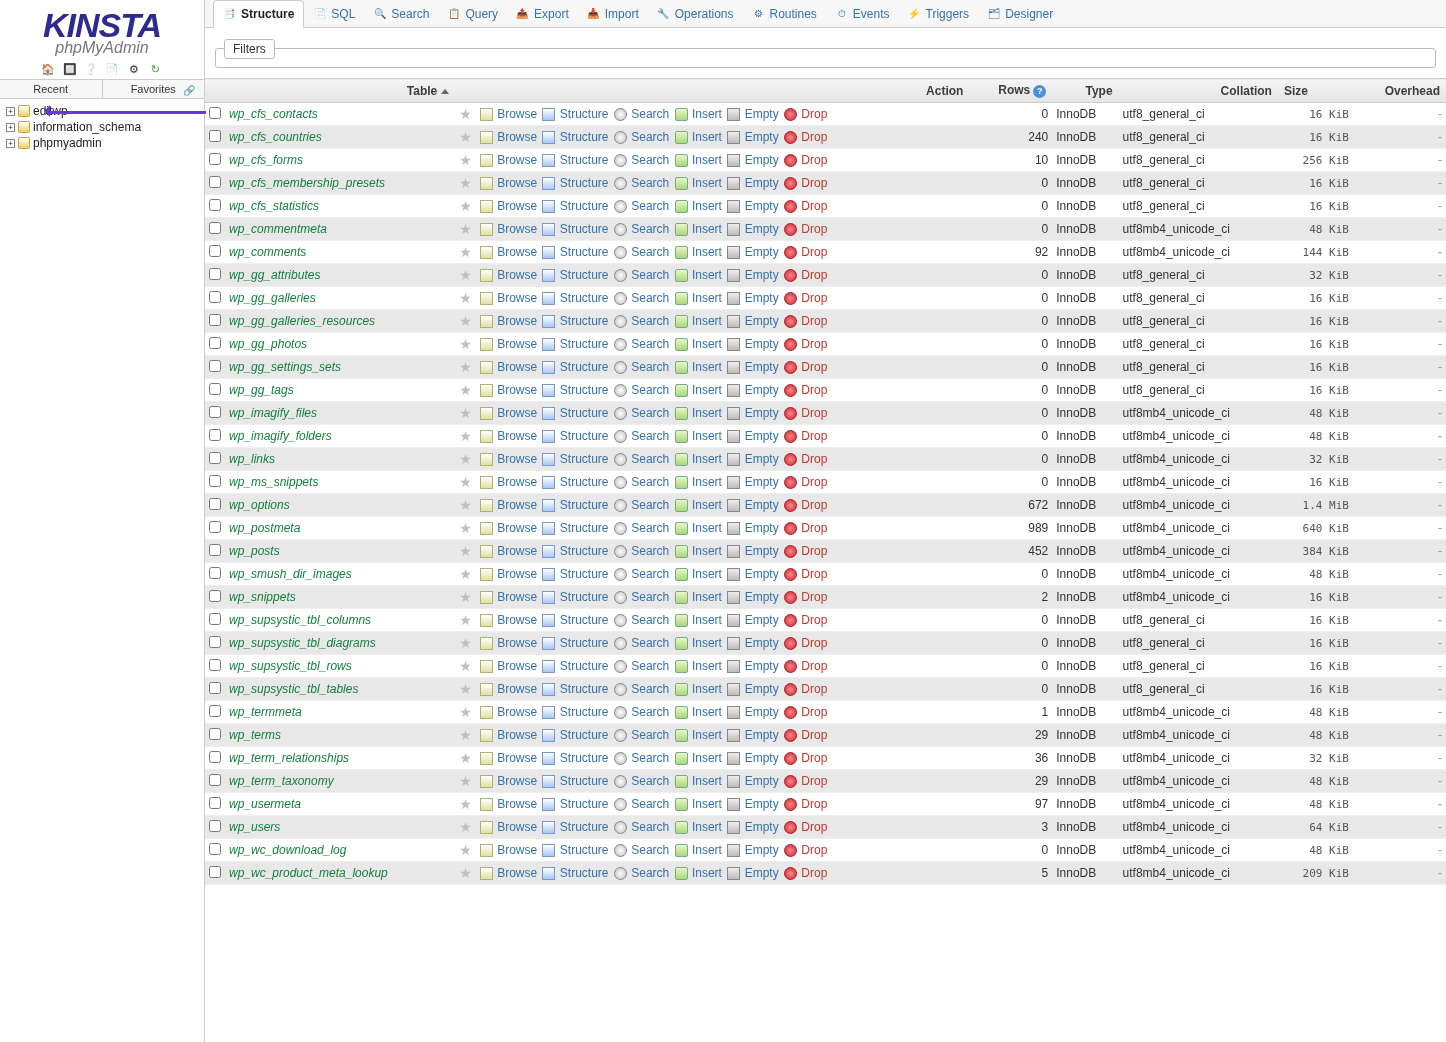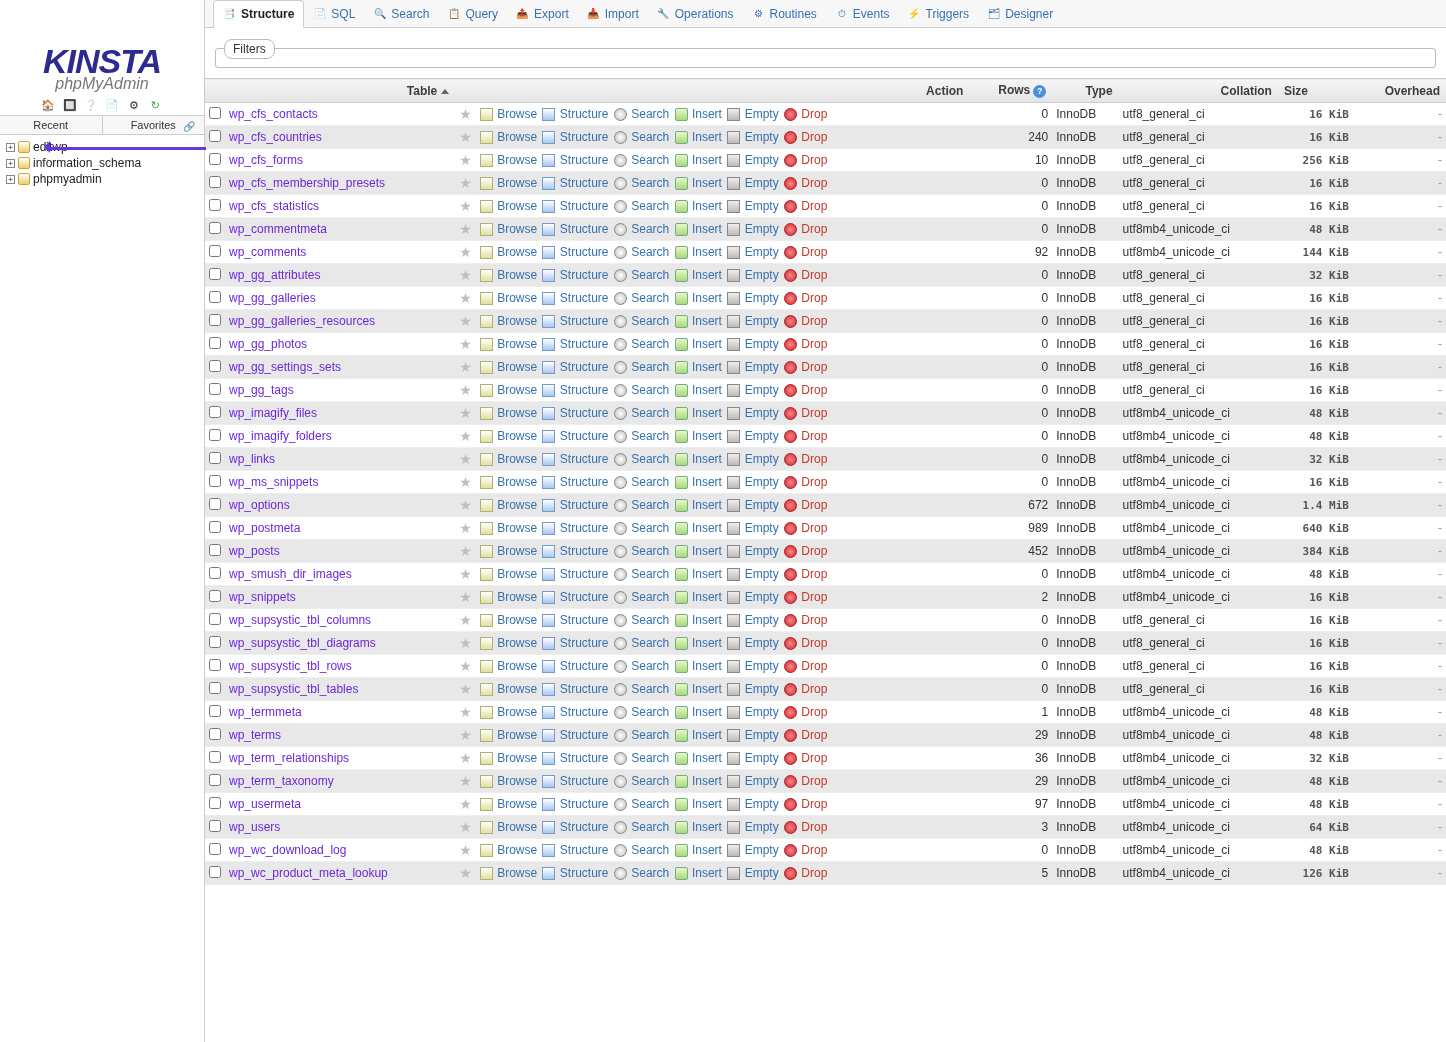--- a/index.html
+++ b/index.html
@@ -1,18 +1,18 @@
 <!DOCTYPE html>
 <html><head>
 <meta charset="utf-8">
 <style>
 *{box-sizing:border-box;margin:0;padding:0;font-family:-apple-system,BlinkMacSystemFont,"Segoe UI",Helvetica,Arial,sans-serif;}
 body{display:flex;height:100vh;overflow:hidden;background:#fff;font-size:12px;color:#333;}
 .sidebar{width:205px;background:#fff;border-right:1px solid #ccc;display:flex;flex-direction:column;}
-.logo{padding:6px 10px 2px;text-align:center;margin-top:36px;}
+.logo{padding:6px 10px 2px;text-align:center;}
 .logo-k{font-size:34px;font-weight:800;font-style:italic;color:#2d2a90;letter-spacing:-1px;}
 .logo-sub{font-size:16px;color:#777;font-style:italic;margin-top:-6px;}
 .mini-icons{text-align:center;padding:3px 0;}
 .mini-icons span{display:inline-block;width:14px;height:14px;margin:0 2px;line-height:14px;font-size:11px;}
 .tabs-sm{display:flex;border-bottom:1px solid #ccc;border-top:1px solid #ccc;background:#f7f7f7;}
 .tabs-sm div{flex:1;text-align:center;padding:3px 4px;font-size:11px;border-right:1px solid #ccc;cursor:pointer;}
 .tabs-sm div:last-child{border-right:none;}
 .tree{padding:4px 6px;position:relative;}
 .tree-item{display:flex;align-items:center;padding:1px 0;font-size:12px;color:#222;}
 .tree-item .plus{display:inline-block;width:9px;height:9px;border:1px solid #888;font-size:8px;line-height:7px;text-align:center;margin-right:3px;cursor:pointer;}
@@ -25,42 +25,42 @@
 .breadcrumb{background:linear-gradient(#e8e8e8,#d8d8d8);border-bottom:1px solid #bbb;padding:3px 8px;font-size:11px;color:#3571b0;}
 .breadcrumb span{color:#3571b0;cursor:pointer;}
 .breadcrumb .sep{color:#999;margin:0 3px;}
 .breadcrumb .ico{display:inline-block;width:12px;height:12px;vertical-align:middle;margin-right:2px;}
 .nav-tabs{display:flex;background:#f7f7f7;border-bottom:1px solid #ccc;padding-left:8px;}
 .nav-tabs li{list-style:none;display:flex;align-items:center;padding:6px 9px;font-size:12px;color:#3571b0;cursor:pointer;}
 .nav-tabs li.active{background:#fff;border:1px solid #ccc;border-bottom:1px solid #fff;border-radius:4px 4px 0 0;margin-bottom:-1px;font-weight:bold;color:#222;}
 .nav-tabs li .ti{display:inline-block;width:14px;height:14px;margin-right:4px;line-height:14px;text-align:center;font-size:10px;}
 .filters-wrap{padding:20px 10px 10px;position:relative;}
 .filters-box{border:1px solid #bbb;border-radius:3px;padding:10px 10px 8px;position:relative;}
-.filters-legend{position:absolute;top:-10px;left:8px;background:#fff;border:1px solid #bbb;padding:2px 8px;border-radius:8px;font-size:12px;}
+.filters-legend{position:absolute;top:-10px;left:8px;background:#fff;border:1px solid #bbb;padding:2px 8px;border-radius:3px;font-size:12px;}
 .filters-row{display:flex;align-items:center;gap:6px;font-size:12px;}
 .filters-row input{border:1px solid #aaa;padding:3px 4px;width:140px;height:22px;}
 table.data{width:100%;border-collapse:collapse;font-size:12px;}
 table.data th{background:linear-gradient(#f5f5f5,#e4e4e4);border-top:1px solid #ccc;border-bottom:1px solid #ccc;padding:4px 6px;text-align:right;font-weight:bold;color:#3d3d3d;}
 table.data td{padding:3px 4px;border-bottom:1px solid #eee;white-space:nowrap;}
 table.data tr.odd td{background:#fff;}
 table.data tr.even td{background:#e8e8e8;}
 .chk{width:12px;height:12px;}
 .star{color:#bfbfbf;font-size:14px;cursor:pointer;}
-.tname{color:#6d28d9;cursor:pointer;}
+.tname{color:#15803d;cursor:pointer;font-style:italic;}
 .act{color:#3571b0;cursor:pointer;margin-right:2px;}
 .act-ico{display:inline-block;width:13px;height:13px;vertical-align:middle;margin-right:1px;}
 .act-drop{color:#c0392b;}
 .ico-browse{background:linear-gradient(#fff,#e0e0a0);border:1px solid #b0b070;}
 .ico-struct{background:linear-gradient(#fff,#a8c8f0);border:1px solid #7899c9;}
 .ico-search{background:radial-gradient(#fff,#bbb);border:1px solid #888;border-radius:50%;}
 .ico-insert{background:linear-gradient(#e8f8c8,#a8d878);border:1px solid #7a8;border-radius:2px;}
 .ico-empty{background:linear-gradient(#eee,#bbb);border:1px solid #888;}
 .ico-drop{background:radial-gradient(#ff8a8a,#c23);border:1px solid #a22;border-radius:50%;}
 .rows-col{text-align:right;padding-right:4px!important;}
-.size-col{text-align:right;font-family:Menlo,Consolas,monospace;font-size:11px;color:#555;font-weight:bold;}
+.size-col{text-align:right;font-family:Menlo,Consolas,monospace;font-size:11px;color:#555;}
 .ovh-col{text-align:right;color:#999;}
 .help-ico{display:inline-block;width:13px;height:13px;background:#4a90d9;color:#fff;border-radius:50%;font-size:9px;line-height:13px;text-align:center;margin-left:3px;}
 .sort-ico{display:inline-block;width:0;height:0;border-left:4px solid transparent;border-right:4px solid transparent;border-bottom:5px solid #666;margin-left:4px;vertical-align:middle;}
 </style>
 </head>
 <body>
 
 <div class="sidebar">
   <div class="logo">
     <div class="logo-k">KINSTA</div>
@@ -532,18 +532,18 @@
           <td class="ovh-col">-</td>
         </tr>
         <tr class="even">
           <td><input type="checkbox" class="chk" style=""></td>
           <td><span class="tname">wp_wc_product_meta_lookup</span></td>
           <td><span class="star">★</span></td>
           <td><span class="act-ico ico-browse"></span> <span class="act">Browse</span> <span class="act-ico ico-struct"></span> <span class="act">Structure</span> <span class="act-ico ico-search"></span> <span class="act">Search</span> <span class="act-ico ico-insert"></span> <span class="act">Insert</span> <span class="act-ico ico-empty"></span> <span class="act">Empty</span> <span class="act-ico ico-drop"></span> <span class="act act-drop">Drop</span></td>
           <td class="rows-col">5</td>
           <td>InnoDB</td>
           <td>utf8mb4_unicode_ci</td>
-          <td class="size-col">126 KiB</td>
+          <td class="size-col">209 KiB</td>
           <td class="ovh-col">-</td>
         </tr>
       </tbody>
   </table>
 </div>
 
 </body></html>

